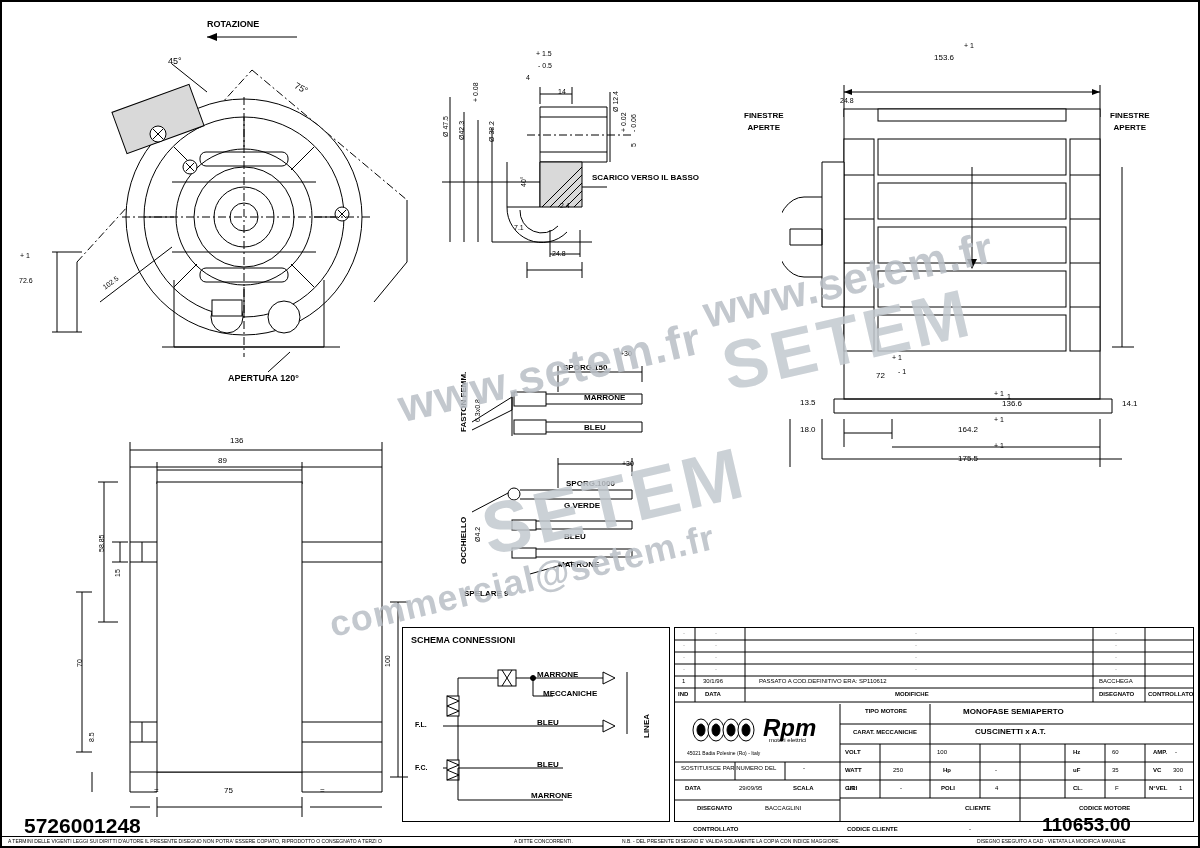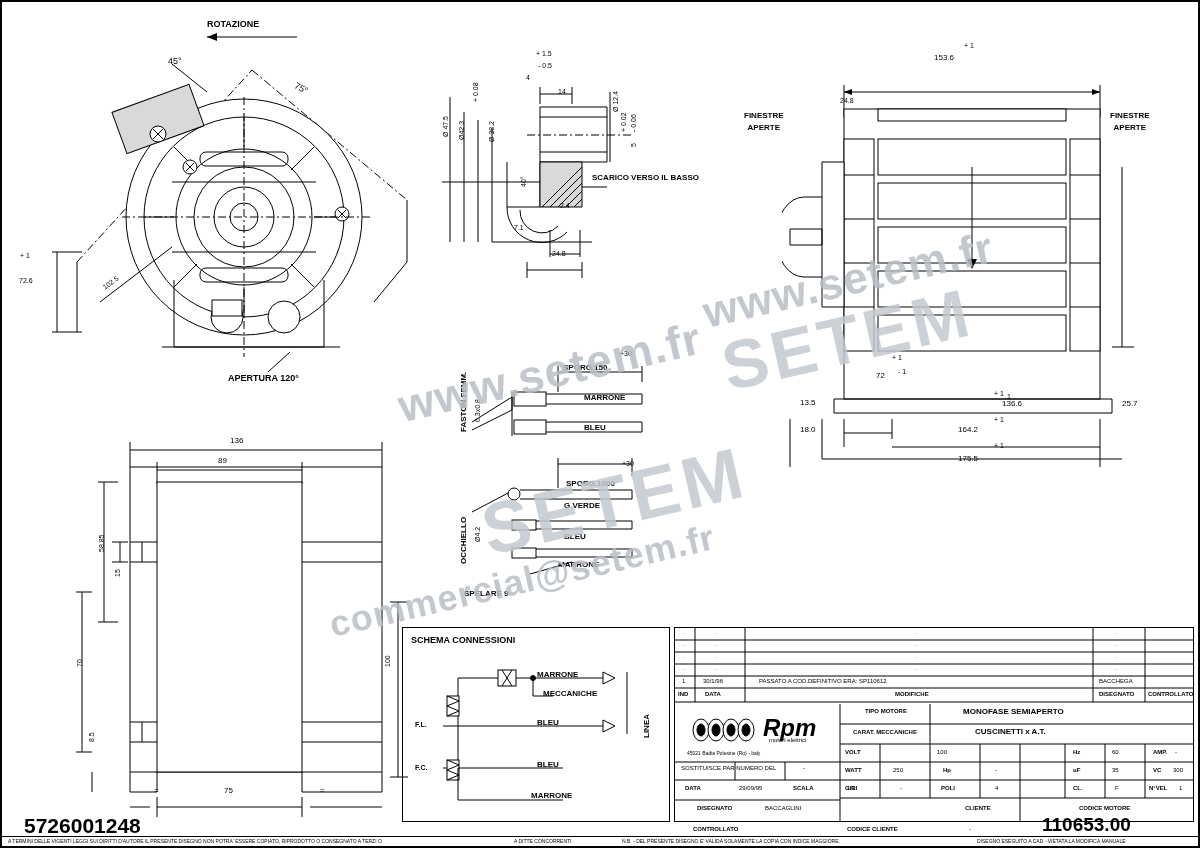--- a/index.html
+++ b/index.html
@@ -252,21 +252,21 @@
   <div class="abs txt7" style="left:838px; top:95px;">24.8</div>
   <div class="abs txt8 bold ctr" style="left:742px; top:108px; line-height:12px;">FINESTRE<br>APERTE</div>
   <div class="abs txt8 bold ctr" style="left:1108px; top:108px; line-height:12px;">FINESTRE<br>APERTE</div>
   <div class="abs txt7" style="left:890px; top:352px;">+ 1</div>
   <div class="abs txt8" style="left:874px; top:370px;">72</div>
   <div class="abs txt7" style="left:896px; top:366px;">- 1</div>
   <div class="abs txt7" style="left:992px; top:388px;">+ 1</div>
   <div class="abs txt8" style="left:798px; top:397px;">13.5</div>
   <div class="abs txt8" style="left:1000px; top:398px;">136.6</div>
   <div class="abs txt7" style="left:1005px; top:391px;">1</div>
-  <div class="abs txt8" style="left:1120px; top:398px;">25.7</div>
+  <div class="abs txt8" style="left:1120px; top:398px;">14.1</div>
   <div class="abs txt8" style="left:798px; top:424px;">18.0</div>
   <div class="abs txt7" style="left:992px; top:414px;">+ 1</div>
   <div class="abs txt8" style="left:956px; top:424px;">164.2</div>
   <div class="abs txt7" style="left:992px; top:440px;">+ 1</div>
   <div class="abs txt8" style="left:956px; top:453px;">175.5</div>
 
   <div class="abs" style="left:60px; top:420px; width:360px; height:400px;">
     <svg width="360" height="400" viewBox="0 0 360 400">
 
       <path class="ln thin" d="M68 28 L320 28"></path>

